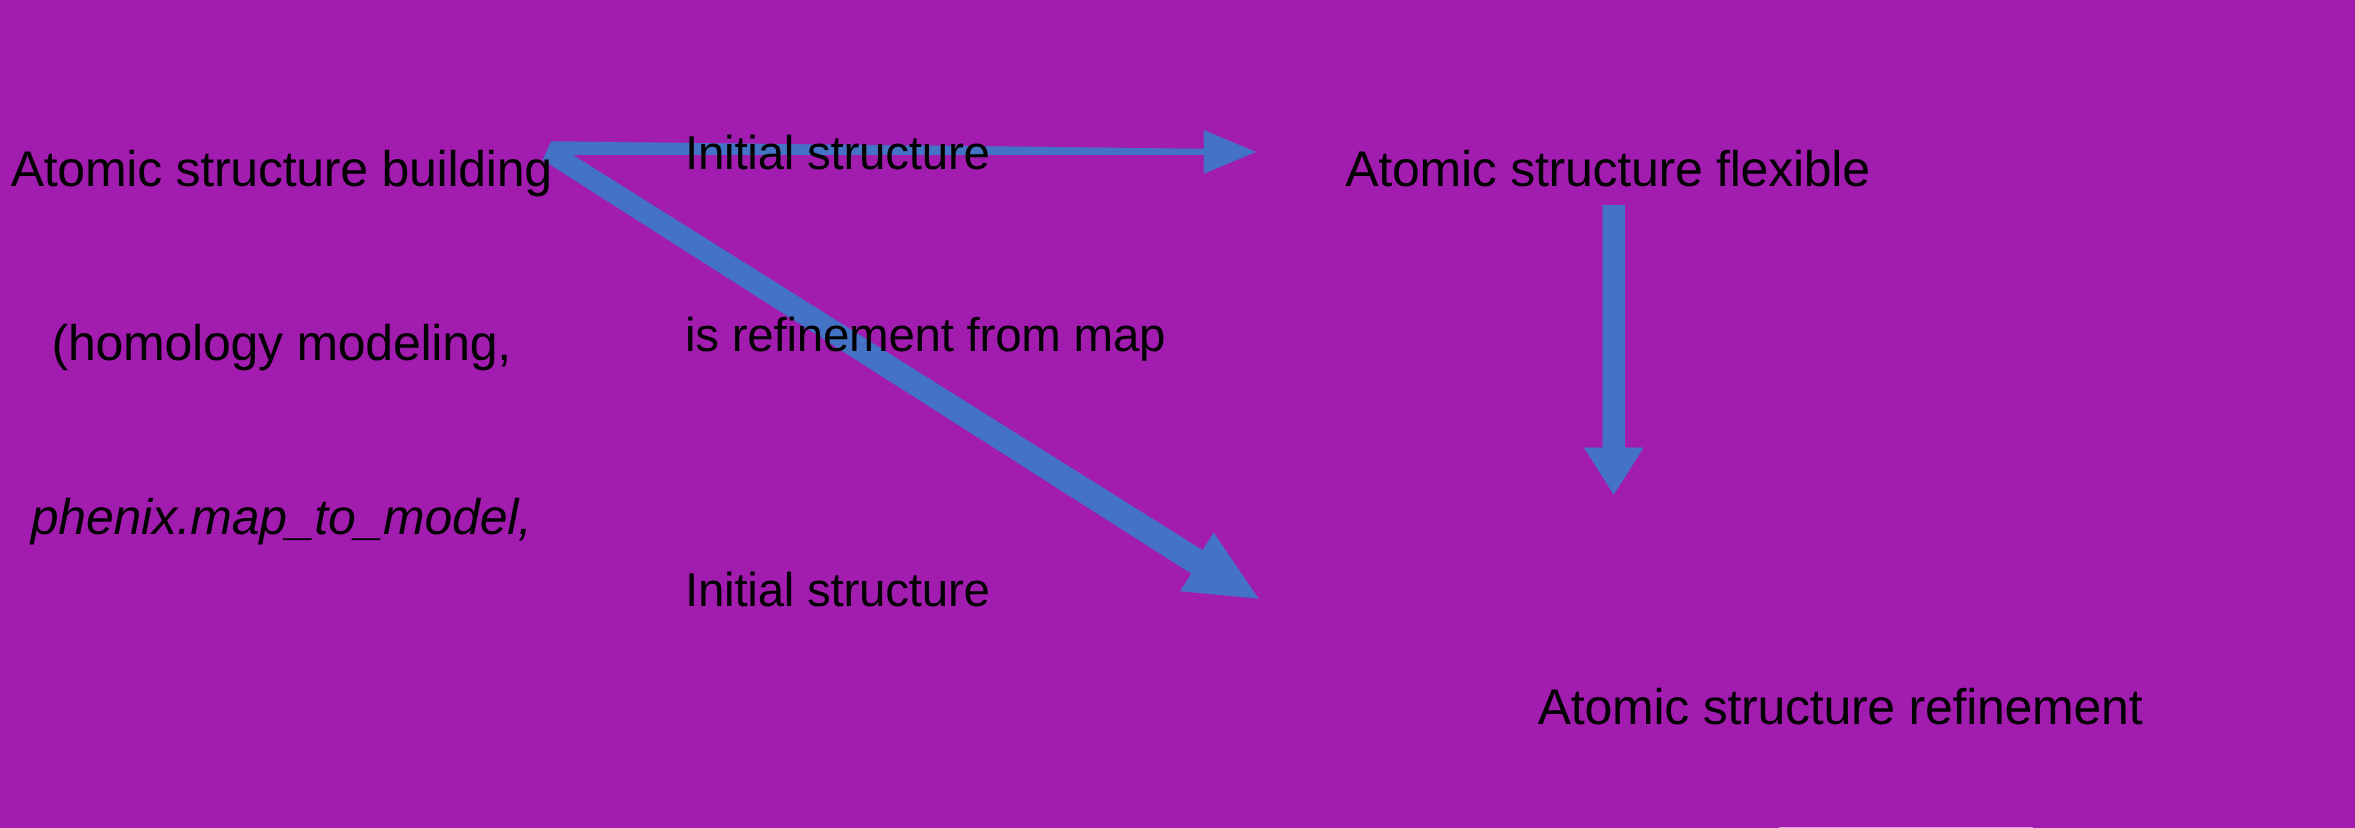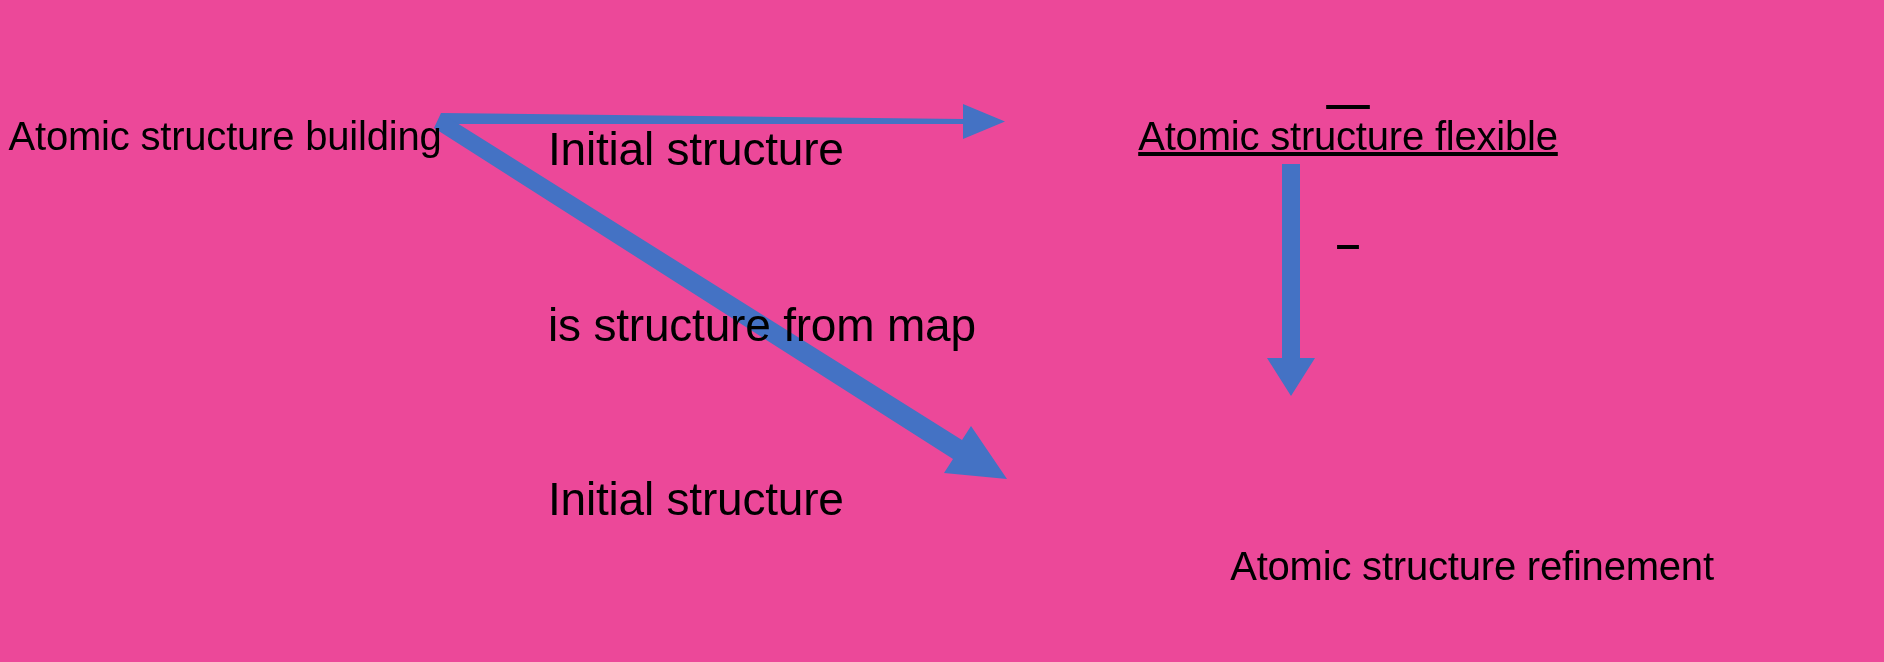--- a/index.html
+++ b/index.html
@@ -7,38 +7,38 @@
     padding: 0;
     background: #ffffff;
   }
   body {
     font-family: "Liberation Sans", sans-serif;
   }
   #canvas {
     position: relative;
     width: 1884px;
     height: 662px;
-    background: #ec4899;
+    background: #a21caf;
     overflow: hidden;
   }
   .node-text {
     position: absolute;
     color: #000000;
     font-family: "Liberation Sans", sans-serif;
     font-size: 40px;
     line-height: 1.16;
     text-align: center;
     white-space: pre;
     letter-spacing: -0.2px;
   }
   .edge-label {
     position: absolute;
     color: #000000;
     font-family: "Liberation Sans", sans-serif;
-    font-size: 46px;
+    font-size: 38px;
     line-height: 1.28;
     text-align: left;
     white-space: pre;
     letter-spacing: -0.2px;
   }
   .ital {
     font-style: italic;
   }
   svg.arrows {
     position: absolute;
@@ -49,24 +49,23 @@
     overflow: visible;
   }
 
   
   #node-building {
     left: 0px;
     top: 20px;
     width: 450px;
   }
   #node-flexible-fitting {
-    left: 1098px;
+    left: 1036px;
     top: 20px;
     width: 500px;
-    text-decoration: underline;
   }
   #node-refinement {
     left: 1060px;
     top: 450px;
     width: 824px;
   }
   #label-different {
     left: 548px;
     top: 2px;
     width: 420px;
@@ -92,25 +91,27 @@
       <path d="M 441,113 L 962,440 L 971,426 L 1007,479 L 944,473 L 953,459 L 434,128 Z" fill="#4472C4"></path>
     </g>
 
     <g>
       <path d="M 1282,164 L 1300,164 L 1300,358 L 1315,358 L 1291,396 L 1267,358 L 1282,358 Z" fill="#4472C4"></path>
     </g>
   </svg>
 
   <div class="node-text" id="node-building">
     <div>Atomic structure building</div>
+    <div>(homology modeling,</div>
+    <div class="ital">phenix.map_to_model,</div>
   </div>
 
   <div class="edge-label" id="label-different">
     <div>Initial structure</div>
-    <div>is structure from map</div>
+    <div>is refinement from map</div>
   </div>
 
   <div class="edge-label" id="label-similar">
     <div>Initial structure</div>
   </div>
 
   <div class="node-text" id="node-flexible-fitting">
     <div>Atomic structure flexible</div>
   </div>
 

